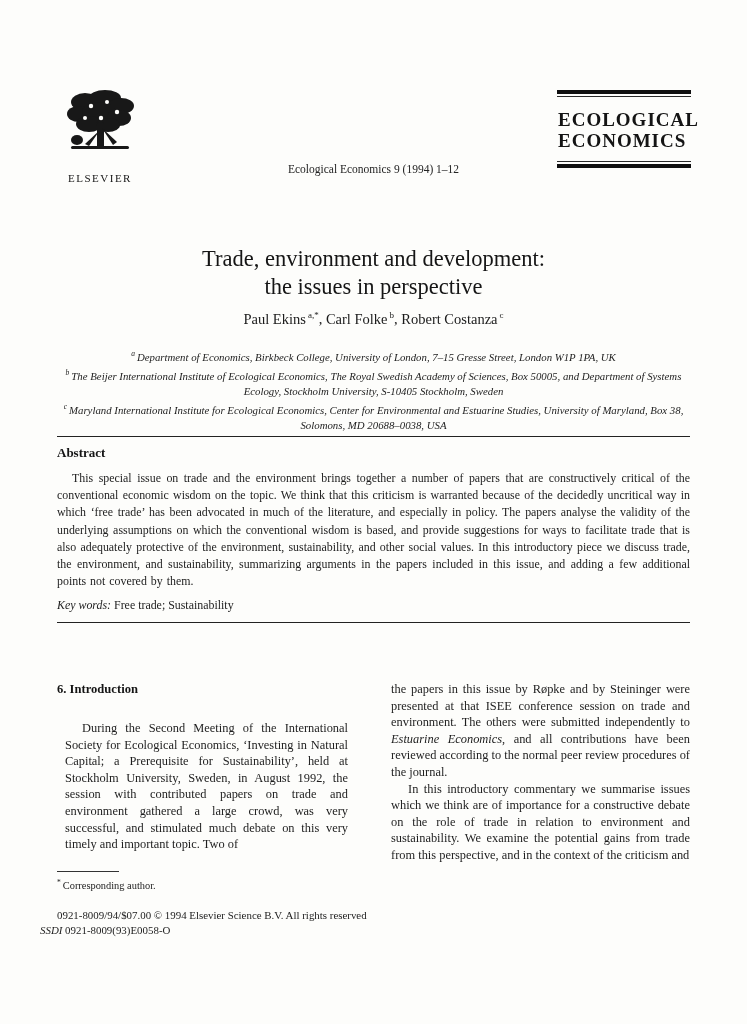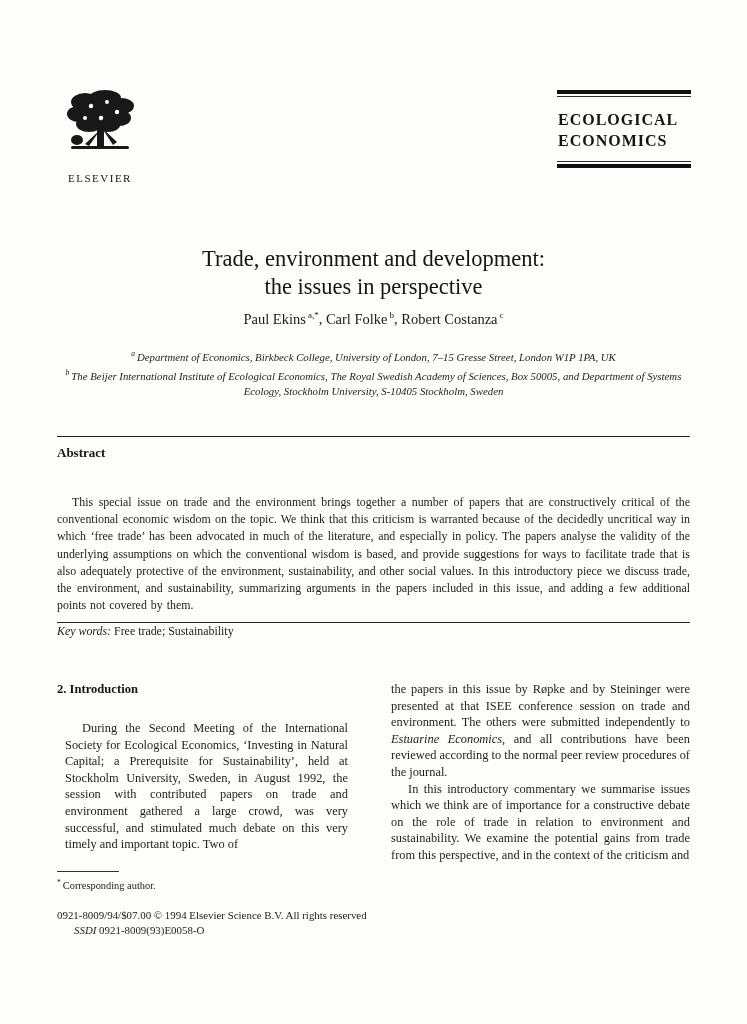--- a/index.html
+++ b/index.html
@@ -19,21 +19,21 @@
   .journal-ref{
     position:absolute;left:0;top:163px;width:100%;
     text-align:center;font-size:11.5px;color:#232323;
   }
   .masthead{position:absolute;left:557px;top:90px;width:134px;}
   .rule-thick{height:4px;background:#101010;}
   .rule-thin{height:1px;background:#2a2a2a;}
   .mast-gap{height:2px;}
   .mast-text{
     padding:12px 0 10px 1px;
-    font-size:16px;font-weight:600;letter-spacing:1px;
+    font-size:19px;font-weight:600;letter-spacing:1px;
     line-height:21px;color:#141414;
   }
   
   .title{
     position:absolute;left:0;top:245px;width:100%;
     text-align:center;font-size:22.5px;line-height:28px;color:#151515;
   }
   .authors{
     position:absolute;left:0;top:310px;width:100%;
     text-align:center;font-size:14.5px;color:#1a1a1a;
@@ -47,28 +47,28 @@
   .affiliations .aff sup{font-size:7.5px;font-style:italic;margin-right:2px;}
   
   .rule-full{position:absolute;left:57px;width:633px;height:1px;background:#222;}
   #rule-abstract-top{top:436px;}
   #rule-abstract-bottom{top:622px;}
   .abstract-heading{
     position:absolute;left:57px;top:445px;
     font-size:13px;font-weight:bold;color:#151515;
   }
   .abstract-text{
-    position:absolute;left:57px;top:494px;width:633px;
+    position:absolute;left:57px;top:470px;width:633px;
     font-size:11.9px;line-height:17.2px;text-align:justify;
     text-indent:15px;color:#1d1d1d;
     word-spacing:1px;
   }
   .keywords{
     position:absolute;left:57px;top:598px;
-    font-size:11.9px;color:#1d1d1d;margin-top:26px;
+    font-size:11.9px;color:#1d1d1d;
   }
   .keywords .kw-label{font-style:italic;}
   
   .section-heading{
     position:absolute;left:57px;top:682px;
     font-size:12.6px;font-weight:bold;color:#151515;
   }
   .col-left{
     position:absolute;left:57px;top:712px;width:299px;
     font-size:12.4px;line-height:16.6px;text-align:justify;color:#1d1d1d;
@@ -78,21 +78,21 @@
     position:absolute;left:391px;top:681px;width:299px;
     font-size:12.4px;line-height:16.6px;text-align:justify;color:#1d1d1d;
   }
   .col-right p{margin:0;}
   .col-right .p2{text-indent:17px;}
   
   .footnote-rule{position:absolute;left:57px;top:871px;width:62px;height:1px;background:#333;}
   .footnote{position:absolute;left:57px;top:878px;font-size:10.4px;color:#222;}
   .footnote sup{font-size:7.5px;margin-right:2px;}
   .footer-line1{position:absolute;left:57px;top:909px;font-size:10.9px;color:#222;}
-  .footer-line2{position:absolute;left:74px;top:924px;font-size:10.9px;color:#222;}
+  .footer-line2{position:absolute;left:40px;top:924px;font-size:10.9px;color:#222;}
   .footer-line2 .ssdi{font-style:italic;}
 </style>
 </head>
 <body>
 
 <div class="page">
 
   <div class="logo-block">
     <svg class="logo-tree" width="78" height="66" viewBox="0 0 78 66">
       <g fill="#181818">
@@ -114,20 +114,21 @@
         <circle cx="30" cy="18" r="2.2"></circle>
         <circle cx="46" cy="14" r="2.0"></circle>
         <circle cx="56" cy="24" r="2.2"></circle>
         <circle cx="24" cy="30" r="2.0"></circle>
         <circle cx="40" cy="30" r="2.2"></circle>
       </g>
     </svg>
     <div class="logo-word">ELSEVIER</div>
   </div>
 
+  <div class="journal-ref">Ecological Economics 9 (1994) 1–12</div>
 
   <div class="masthead">
     <div class="rule-thick"></div>
     <div class="mast-gap"></div>
     <div class="rule-thin"></div>
     <div class="mast-text">
       <div>ECOLOGICAL</div>
       <div>ECONOMICS</div>
     </div>
     <div class="rule-thin"></div>
@@ -138,29 +139,30 @@
   <div class="title">
     <div>Trade, environment and development:</div>
     <div>the issues in perspective</div>
   </div>
 
   <div class="authors"><span class="author"><span>Paul Ekins</span><sup>a,*</sup><span>, </span></span><span class="author"><span>Carl Folke</span><sup>b</sup><span>, </span></span><span class="author"><span>Robert Costanza</span><sup>c</sup><span></span></span></div>
 
   <div class="affiliations">
     <div class="aff"><sup>a</sup><span>Department of Economics, Birkbeck College, University of London, 7–15 Gresse Street, London W1P 1PA, UK</span></div>
     <div class="aff"><sup>b</sup><span>The Beijer International Institute of Ecological Economics, The Royal Swedish Academy of Sciences, Box 50005, and Department of Systems Ecology, Stockholm University, S-10405 Stockholm, Sweden</span></div>
+    <div class="aff"><sup>c</sup><span>Maryland International Institute for Ecological Economics, Center for Environmental and Estuarine Studies, University of Maryland, Box 38, Solomons, MD 20688–0038, USA</span></div>
   </div>
 
   <div class="rule-full" id="rule-abstract-top"></div>
   <div class="abstract-heading">Abstract</div>
   <div class="abstract-text">This special issue on trade and the environment brings together a number of papers that are constructively critical of the conventional economic wisdom on the topic. We think that this criticism is warranted because of the decidedly uncritical way in which ‘free trade’ has been advocated in much of the literature, and especially in policy. The papers analyse the validity of the underlying assumptions on which the conventional wisdom is based, and provide suggestions for ways to facilitate trade that is also adequately protective of the environment, sustainability, and other social values. In this introductory piece we discuss trade, the environment, and sustainability, summarizing arguments in the papers included in this issue, and adding a few additional points not covered by them.</div>
   <div class="keywords"><span class="kw-label">Key words:</span><span> Free trade; Sustainability</span></div>
   <div class="rule-full" id="rule-abstract-bottom"></div>
 
-  <div class="section-heading">2. Introduction</div>
+  <div class="section-heading">6. Introduction</div>
 
   <div class="col-left">
     <p>During the Second Meeting of the International Society for Ecological Economics, ‘Investing in Natural Capital; a Prerequisite for Sustainability’, held at Stockholm University, Sweden, in August 1992, the session with contributed papers on trade and environment gathered a large crowd, was very successful, and stimulated much debate on this very timely and important topic. Two of</p>
   </div>
 
   <div class="col-right">
     <p class="p1"><span>the papers in this issue by Røpke and by Steininger were presented at that ISEE conference session on trade and environment. The others were submitted independently to </span><em>Estuarine Economics</em><span>, and all contributions have been reviewed according to the normal peer review procedures of the journal.</span></p>
     <p class="p2">In this introductory commentary we summarise issues which we think are of importance for a constructive debate on the role of trade in relation to environment and sustainability. We examine the potential gains from trade from this perspective, and in the context of the criticism and</p>
   </div>
 

